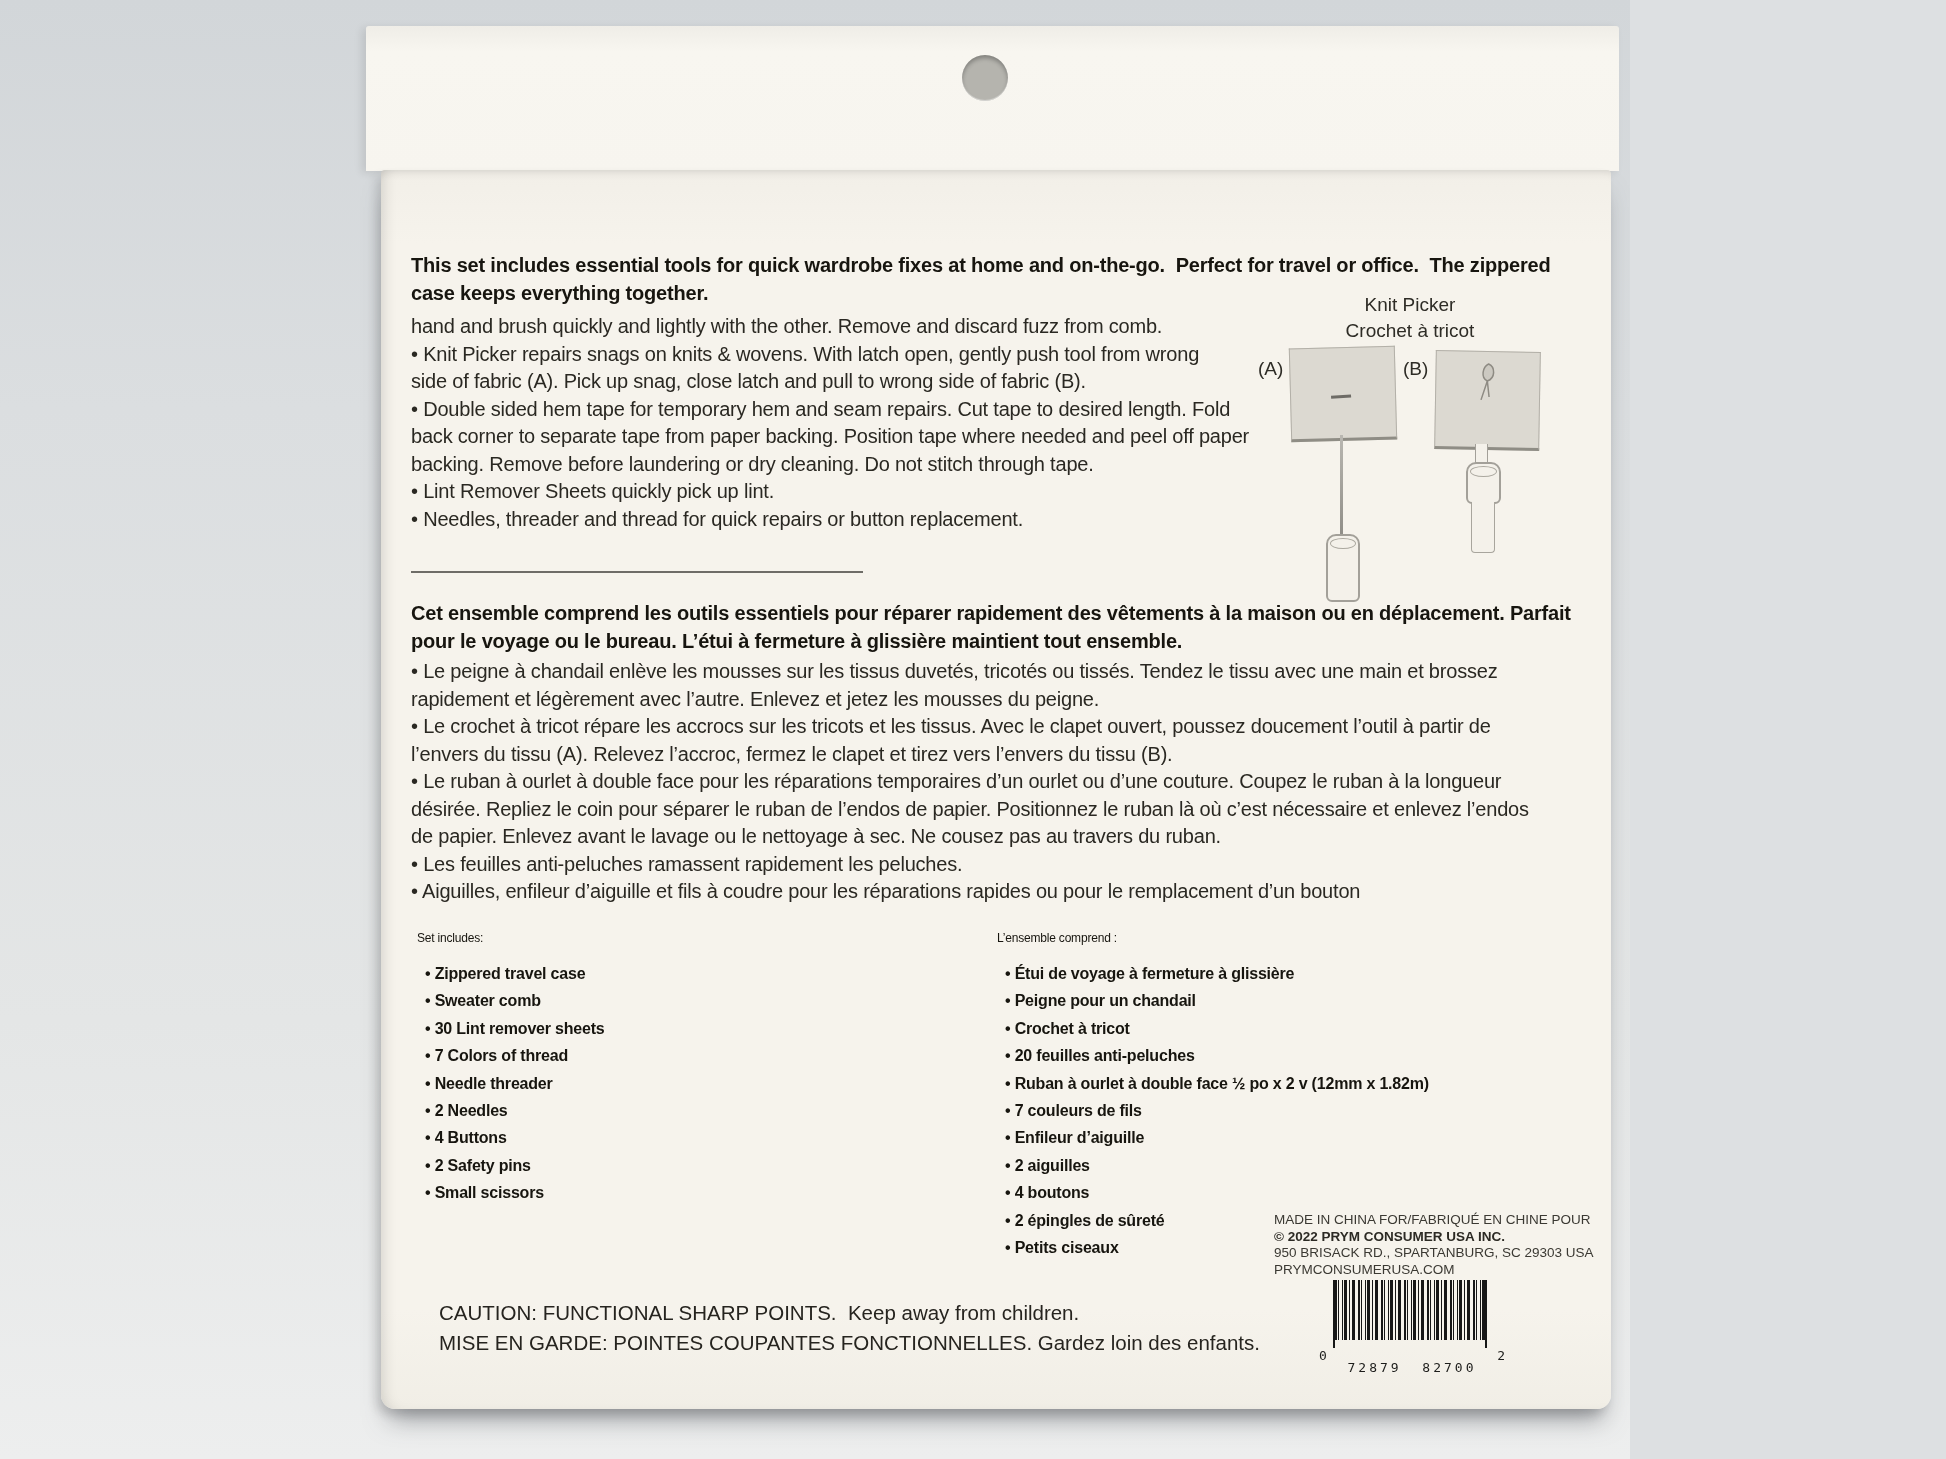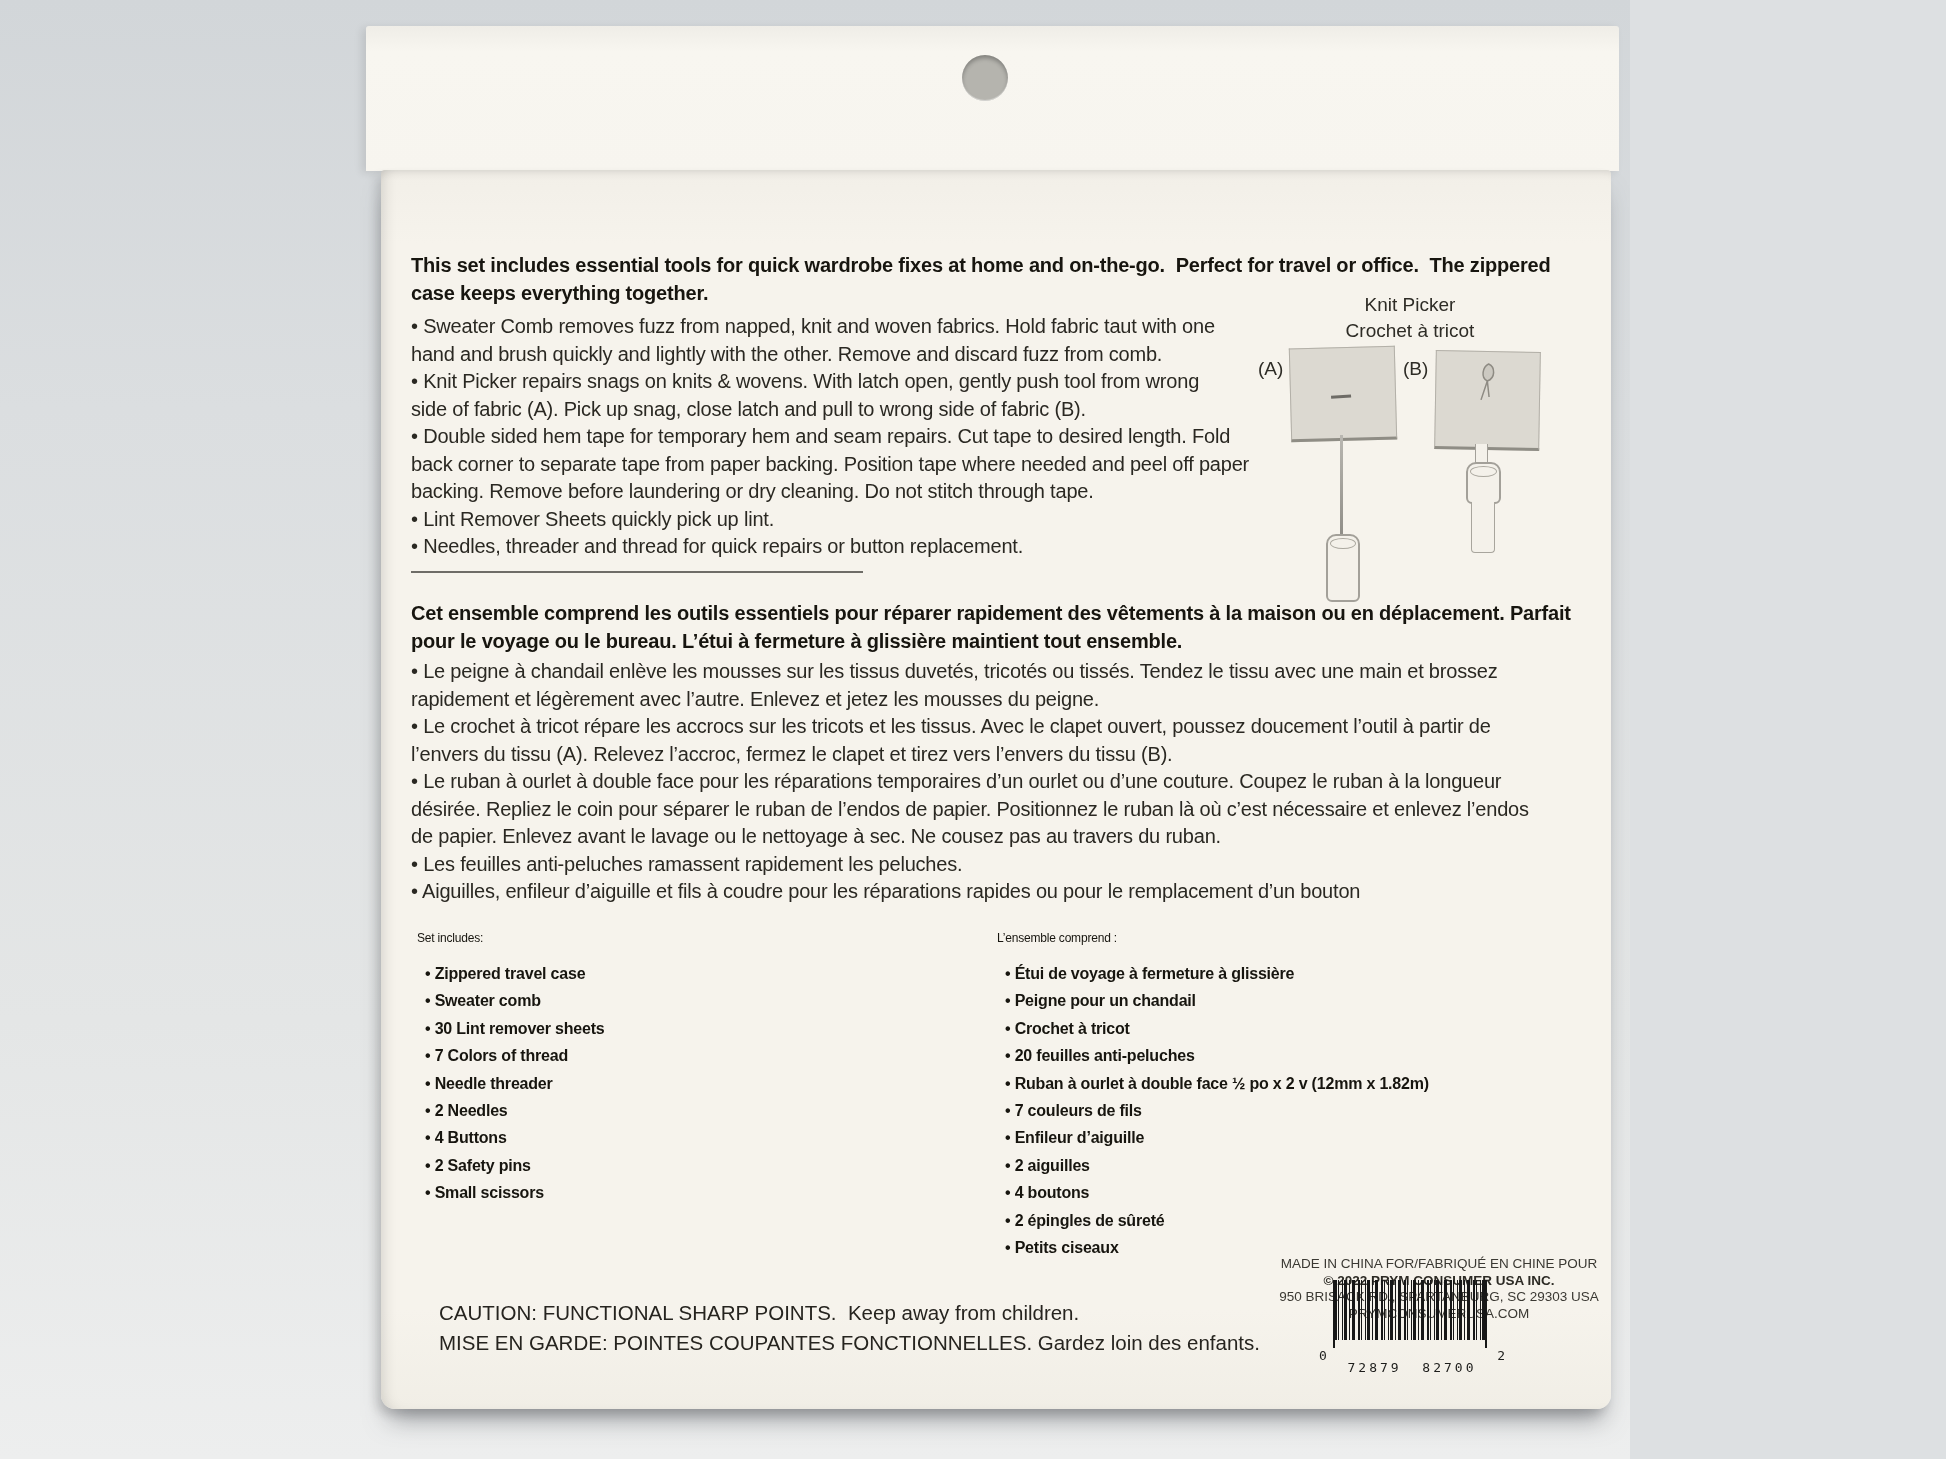--- a/index.html
+++ b/index.html
@@ -39,22 +39,22 @@
   .neckB{position:absolute;left:1094px;top:274px;width:11px;height:20px;
     border:1.5px solid #a3a099;border-top:none;background:#f4f1ea;}
   .handleB{left:1085px;top:292px;width:31px;height:38px;}
   .handleB2{position:absolute;left:1090px;top:332px;width:22px;height:50px;
     border:1.5px solid #a8a59d;border-top:none;border-radius:0 0 4px 4px;background:#f4f1ea;}
   .loopB{position:absolute;left:38px;top:10px;width:26px;height:42px;}
   
   .list-head{position:absolute;font-size:12px;font-weight:400;color:#17150f;letter-spacing:-.2px;}
   .list{position:absolute;font-size:16px;line-height:27.4px;font-weight:700;color:#17150f;letter-spacing:-.2px;}
   
-  .mfr{position:absolute;left:893px;top:1042px;width:330px;text-align:center;
-    font-size:13.5px;line-height:16.5px;color:#3b3933;letter-spacing:0;margin-top:44px;}
+  .mfr{position:absolute;left:893px;top:1042px;width:330px;
+    font-size:13.5px;line-height:16.5px;color:#3b3933;letter-spacing:0;}
   .mfr .b{font-weight:700;color:#2c2a24;}
   
   .caution{position:absolute;left:30px;top:1128px;font-size:20.5px;line-height:30px;color:#26241f;margin-left:28px;}
   
   .upc{position:absolute;left:938px;top:1110px;width:186px;}
   .bars{position:relative;margin-left:16px;width:152px;height:60px;
     background:repeating-linear-gradient(90deg,
       #171717 0 2px,transparent 2px 3px,#171717 3px 4px,transparent 4px 7px,
       #171717 7px 8px,transparent 8px 9px,#171717 9px 12px,transparent 12px 14px,
       #171717 14px 15px,transparent 15px 17px,#171717 17px 20px,transparent 20px 23px);}
@@ -74,21 +74,20 @@
   <div class="hole"></div>
 
   <div class="pkg">
 
     <div class="para bold" style="left:30px;top:82px;">
         <div class="tline">This set includes essential tools for quick wardrobe fixes at home and on-the-go.  Perfect for travel or office.  The zippered</div>
         <div class="tline">case keeps everything together.</div>
       </div>
 
     <div class="para reg" style="left:30px;top:143px;">
-        <div class="tline">• Sweater Comb removes fuzz from napped, knit and woven fabrics. Hold fabric taut with one</div>
         <div class="tline">hand and brush quickly and lightly with the other. Remove and discard fuzz from comb.</div>
         <div class="tline">• Knit Picker repairs snags on knits &amp; wovens. With latch open, gently push tool from wrong</div>
         <div class="tline">side of fabric (A). Pick up snag, close latch and pull to wrong side of fabric (B).</div>
         <div class="tline">• Double sided hem tape for temporary hem and seam repairs. Cut tape to desired length. Fold</div>
         <div class="tline">back corner to separate tape from paper backing. Position tape where needed and peel off paper</div>
         <div class="tline">backing. Remove before laundering or dry cleaning. Do not stitch through tape.</div>
         <div class="tline">• Lint Remover Sheets quickly pick up lint.</div>
         <div class="tline">• Needles, threader and thread for quick repairs or button replacement.</div>
       </div>
 

